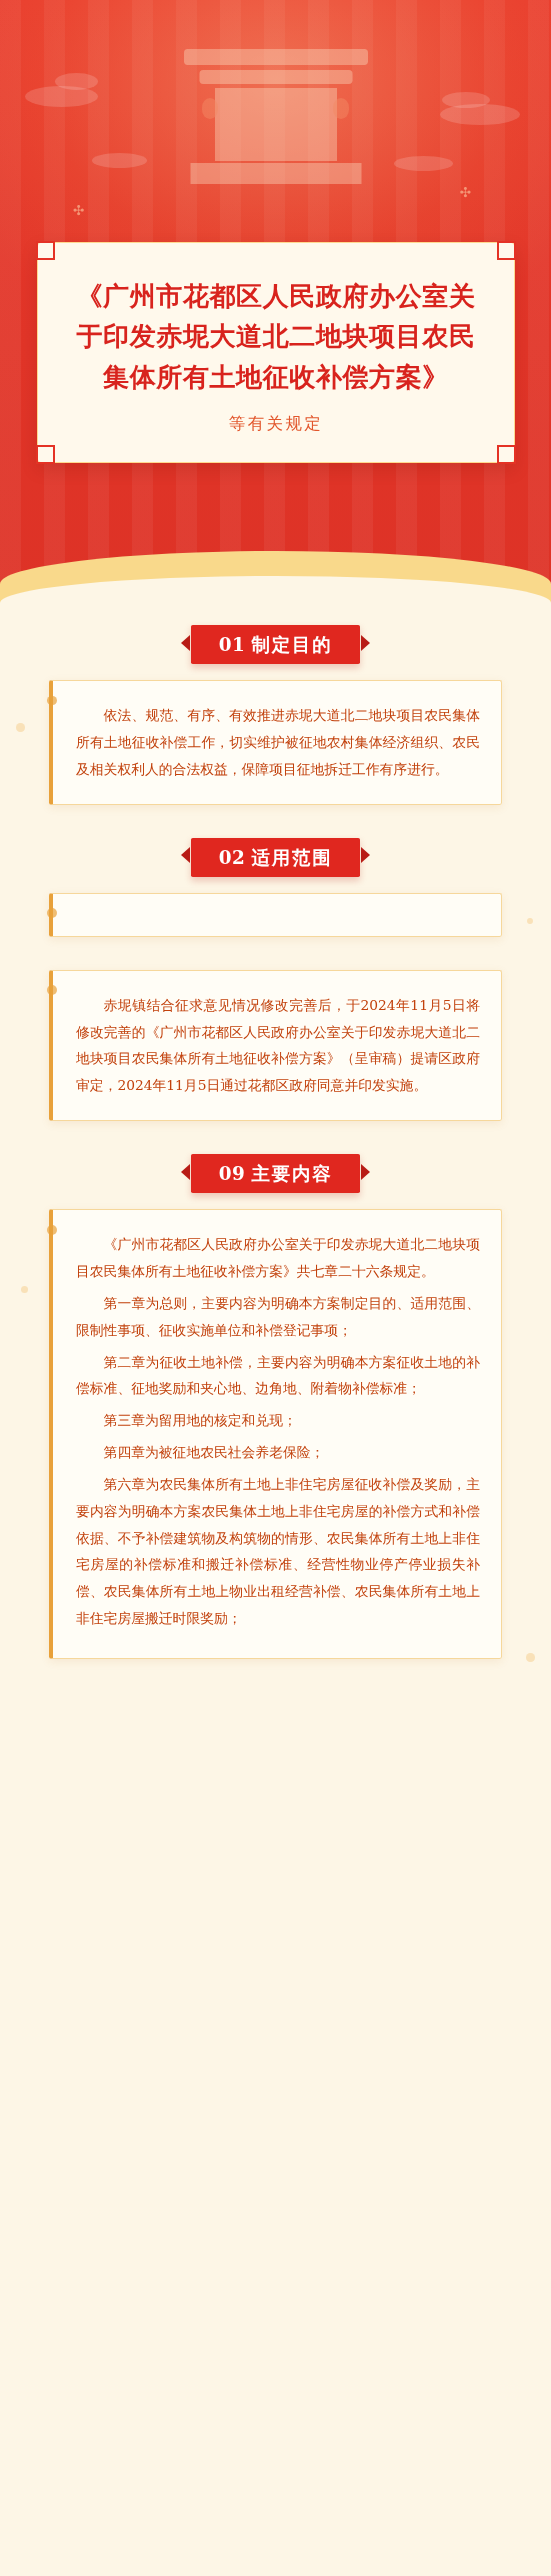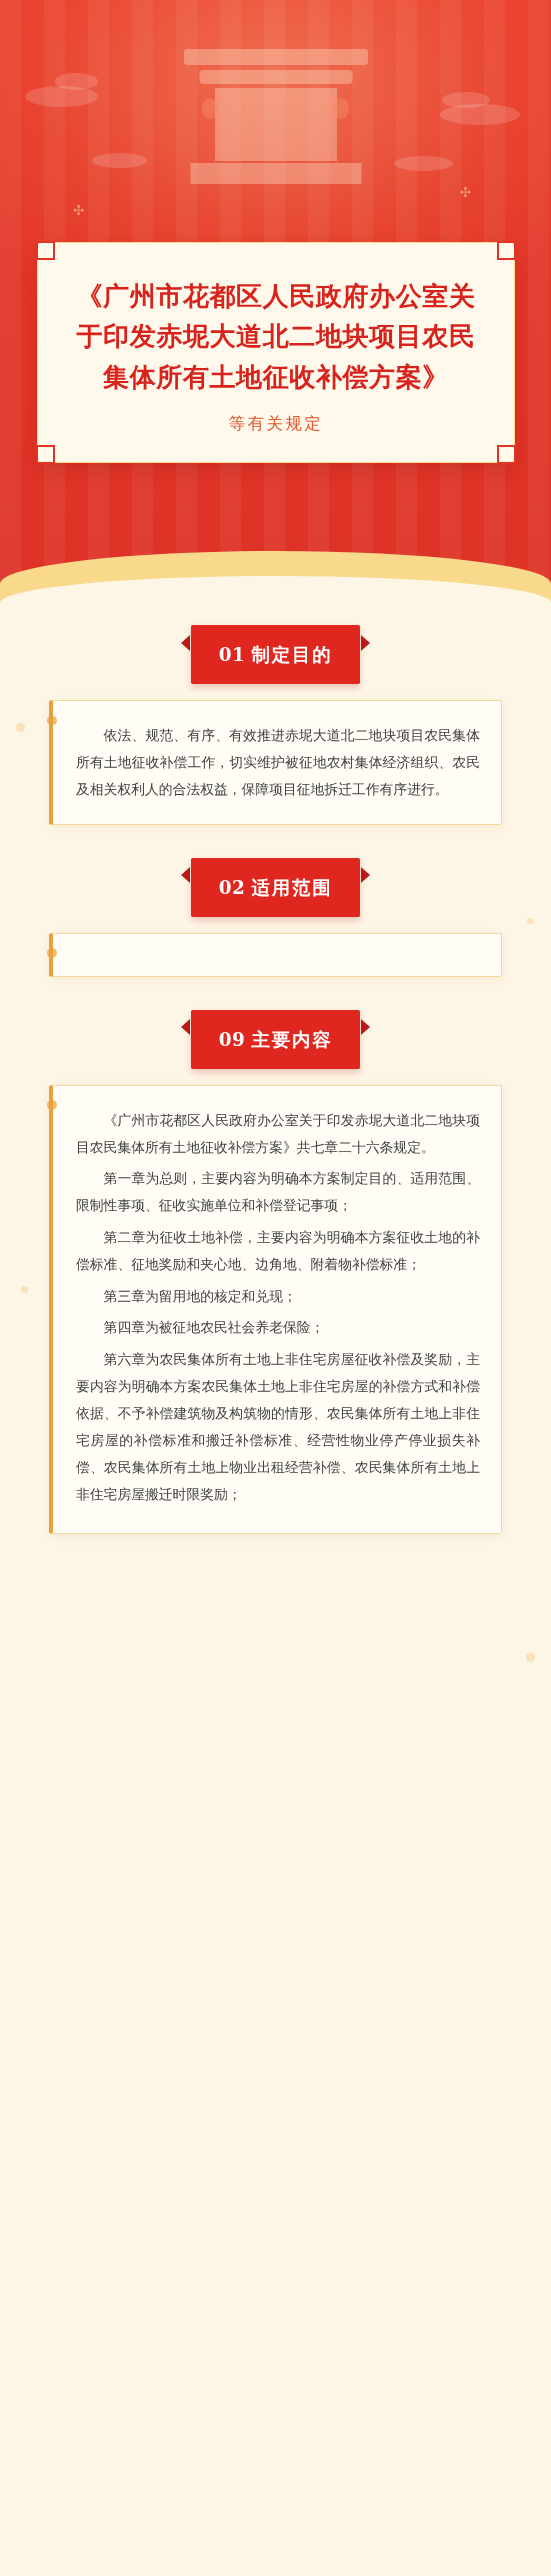--- a/index.html
+++ b/index.html
@@ -141,21 +141,21 @@
   }
   .ribbon {
     position:relative;
     display:inline-block;
     background:#e0271f;
     color:#fff;
     font-family:"DejaVu Serif", serif;
     font-weight:bold;
     font-size:18.4px;
     letter-spacing:1.8px;
-    padding:17px 28px;
+    padding:7px 28px;
     border-radius:1.8px;
     box-shadow:0 3.1px 7.3px rgba(180,30,20,0.22);
   }
   .ribbon .num { letter-spacing:0.6px; margin-right:6.1px; }
   .ribbon:before, .ribbon:after {
     content:"";
     position:absolute;
     top:9.8px;
     width:0;height:0;
     border-top:8px solid transparent;
@@ -171,21 +171,21 @@
     background:#fffdf6;
     border:1.2px solid #f6d79b;
     border-left:4.3px solid #e8a13a;
     border-radius:2.4px;
     padding:21px 21px 21px 23px;
     box-shadow:0 2.4px 8.6px rgba(190,120,40,0.10);
   }
   .card p {
     margin:0 0 4.9px;
     font-family:"DejaVu Serif", serif;
-    color:#404040;
+    color:#c2410c;
     font-size:13.8px;
     line-height:1.95;
     text-indent:2em;
     text-align:justify;
   }
   .card p.last { margin-bottom:0; }
 
   .card .pin {
     position:absolute;
     left:-6.1px; top:14.7px;
@@ -267,20 +267,24 @@
         <div class="ribbon">
           <span class="num">02</span><span>适用范围</span>
         </div>
       </div>
       <div class="card">
         <div class="pin"></div>
       </div>
     </div>
 
     <div class="section">
+      <div class="card">
+        <div class="pin"></div>
+        <p class="last">赤坭镇结合征求意见情况修改完善后，于2024年11月5日将修改完善的《广州市花都区人民政府办公室关于印发赤坭大道北二地块项目农民集体所有土地征收补偿方案》（呈审稿）提请区政府审定，2024年11月5日通过花都区政府同意并印发实施。</p>
+      </div>
     </div>
 
     <div class="section">
       <div class="sec-head">
         <div class="ribbon">
           <span class="num">09</span><span>主要内容</span>
         </div>
       </div>
       <div class="card">
         <div class="pin"></div>

